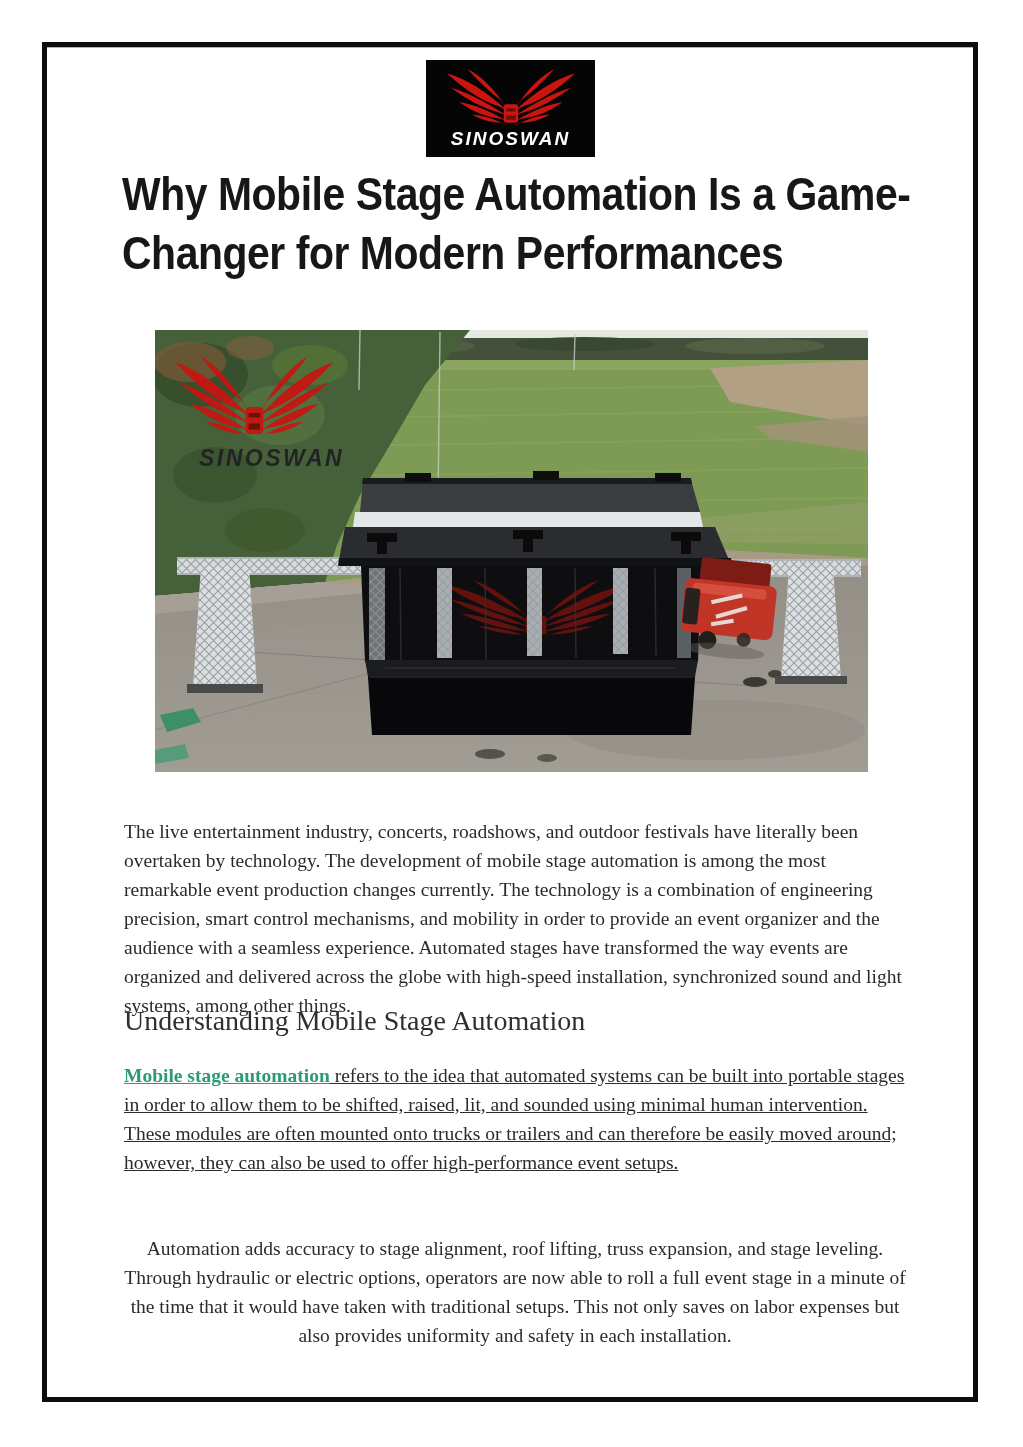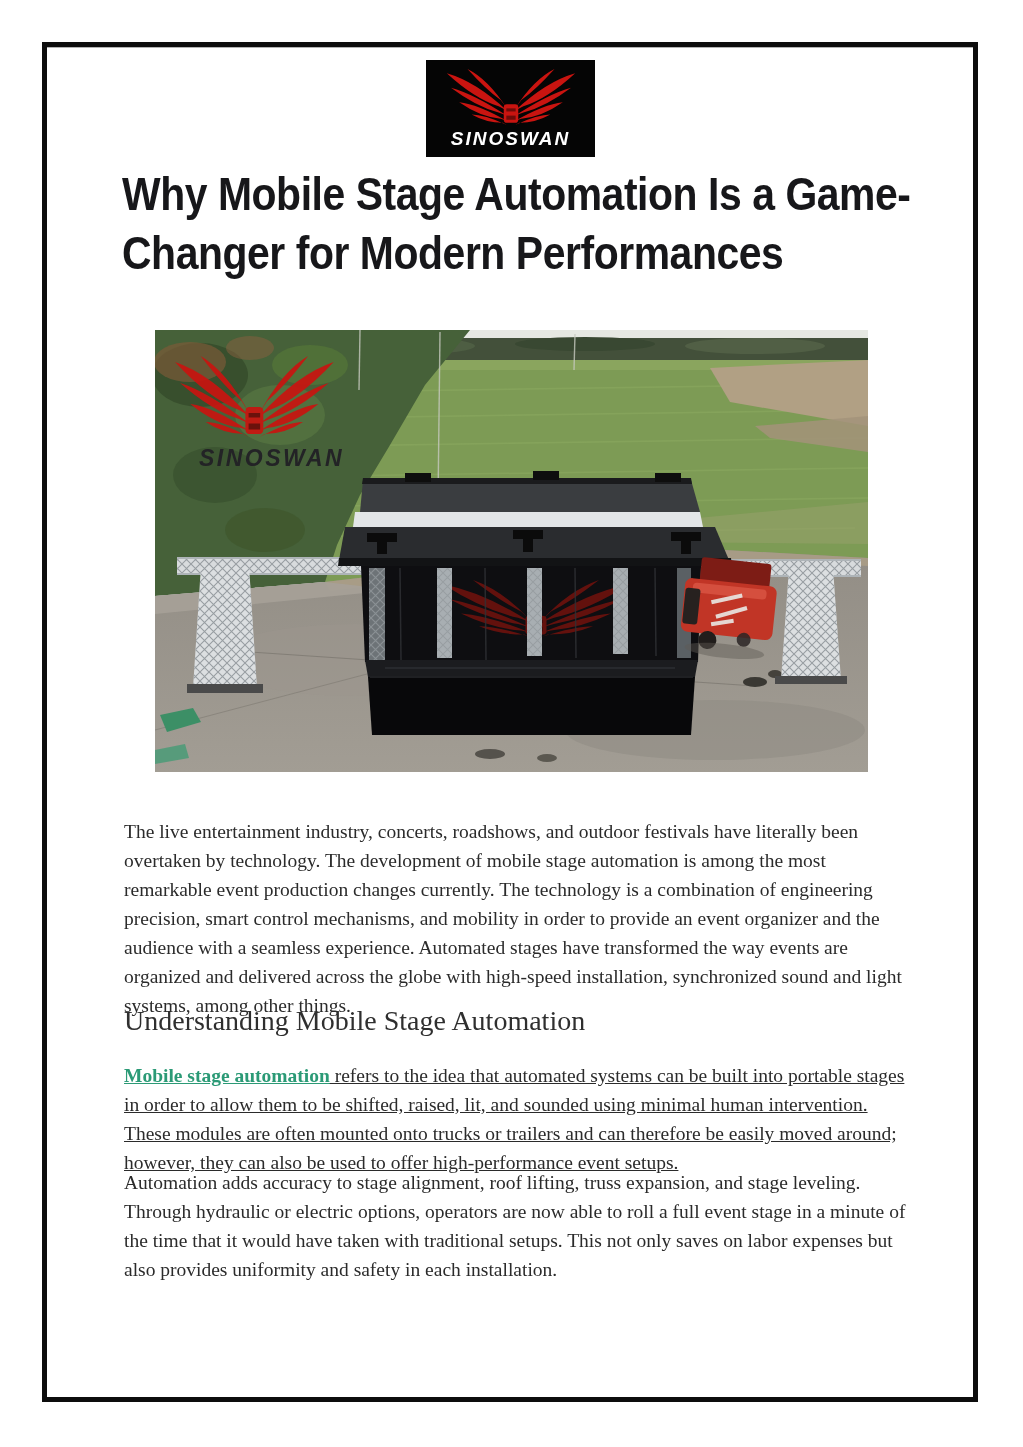--- a/index.html
+++ b/index.html
@@ -32,21 +32,21 @@
   }
   .title div { white-space:nowrap; }
   .photo { position:absolute; left:155px; top:330px; width:713px; height:442px; }
   .photo svg { display:block; }
   .body {
     position:absolute; left:124px; width:782px;
     font-size:19.5px; line-height:29px; color:#2b2b2b; text-align:left;
   }
   .p1 { top:817px; }
   .p2 { top:1061px;text-decoration:underline; }
-  .p3 { top:1168px; }
+  .p3 { top:1234px;text-align:center; }
   .section-heading {
     position:absolute; left:124px; top:1005px;
     font-family:"Liberation Serif", serif; font-weight:400;
     font-size:28px; color:#2f2f2f;
   }
   .inline-link {
     color:var(--link_green,#2b9a76); font-weight:700; text-decoration:underline; cursor:pointer;
   }
   .defs-sprite { position:absolute; width:0; height:0; overflow:hidden; }
 </style>

